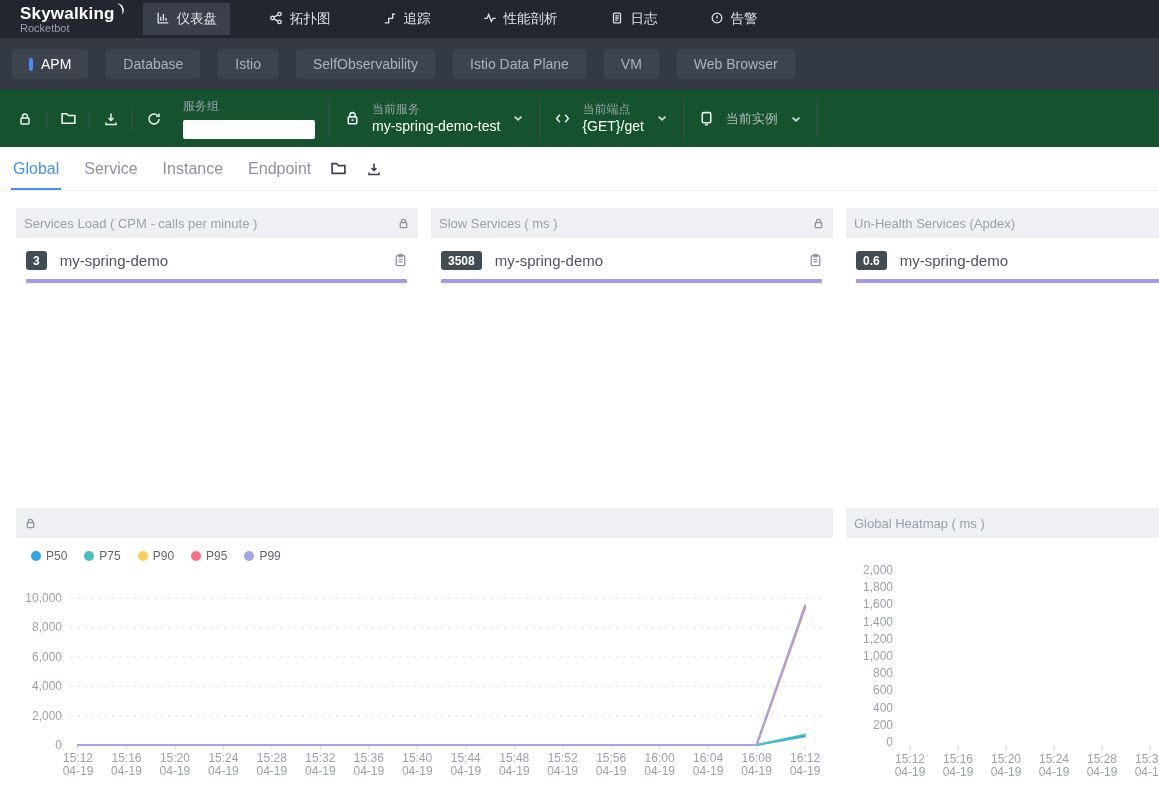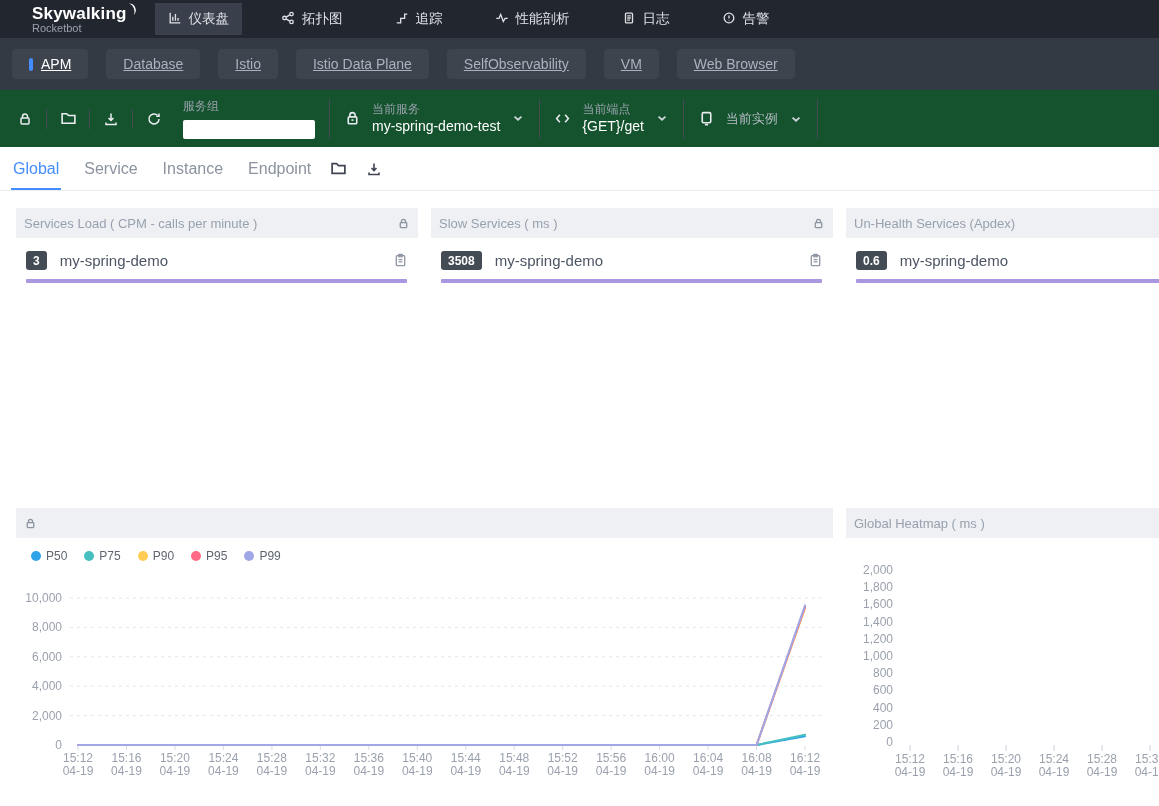--- a/index.html
+++ b/index.html
@@ -4,35 +4,35 @@
 <style>
   * { margin:0; padding:0; box-sizing:border-box; }
   html,body { background:#fff; }
   #app {
     position:relative; width:1159px; height:806px; overflow:hidden;
     background:#fff; font-family:"Liberation Sans", sans-serif;
   }
   
   .topnav { position:absolute; top:0; left:0; width:100%; height:38px;
     background:#22262e; display:flex; align-items:center; }
-  .brand { margin-left:32px; line-height:1; }
+  .brand { margin-left:20px; line-height:1; }
   .brand-row { display:flex; align-items:flex-start; }
   .brand-name { color:#fff; font-size:17px; font-weight:bold; letter-spacing:.2px; }
   .brand-moon { margin-left:1px; margin-top:-2px; }
   .brand-sub { color:#99a1ac; font-size:11px; margin-top:1px; }
   .nav-items { display:flex; align-items:center; margin-left:16px; gap:26px; }
   .nav-item { display:flex; align-items:center; gap:7px; color:#dfe3e8;
     font-size:13.5px; padding:7px 13px; border-radius:0; background:none; border:none; cursor:pointer; }
   .nav-item.active { background:#3a404b; }
   .nav-item svg { flex:0 0 auto; }
   
   .pagetabs { position:absolute; top:38px; left:0; width:100%; height:52px;
     background:#343a43; display:flex; align-items:center; padding-left:12px; gap:18px; }
   .ptab { height:30px; padding:0 17px; background:#3e444e; border:none; border-radius:4px;
-    color:#aab2bd; font-size:14px; display:flex; align-items:center; gap:8px; cursor:pointer;text-decoration:underline; }
+    color:#aab2bd; font-size:14px; display:flex; align-items:center; gap:8px; cursor:pointer; }
   .ptab.active { color:#fff; }
   .ptab .ind { width:4px; height:13px; border-radius:2px; background:#448dfe; }
   
   .toolbar { position:absolute; top:90px; left:0; width:100%; height:57px;
     background:#14532d; display:flex; align-items:center; padding-left:8px; }
   .tool-icon { width:34px; height:34px; display:flex; align-items:center; justify-content:center;
     color:#eceef2; background:none; border:none; cursor:pointer; }
   .sep-sm { width:1px; height:20px; background:#454c56; margin:0 4px; }
   .sep-lg { width:1px; height:40px; background:#454c56; margin:0 14px; }
   .sg { margin-left:12px; }
@@ -139,24 +139,24 @@
         <span class="ind"></span>
         <span>APM</span>
       </button>
     <button class="ptab">
         <span>Database</span>
       </button>
     <button class="ptab">
         <span>Istio</span>
       </button>
     <button class="ptab">
+        <span>SelfObservability</span>
+      </button>
+    <button class="ptab">
         <span>Istio Data Plane</span>
-      </button>
-    <button class="ptab">
-        <span>SelfObservability</span>
       </button>
     <button class="ptab">
         <span>VM</span>
       </button>
     <button class="ptab">
         <span>Web Browser</span>
       </button>
   </div>
 
   <div class="toolbar">

